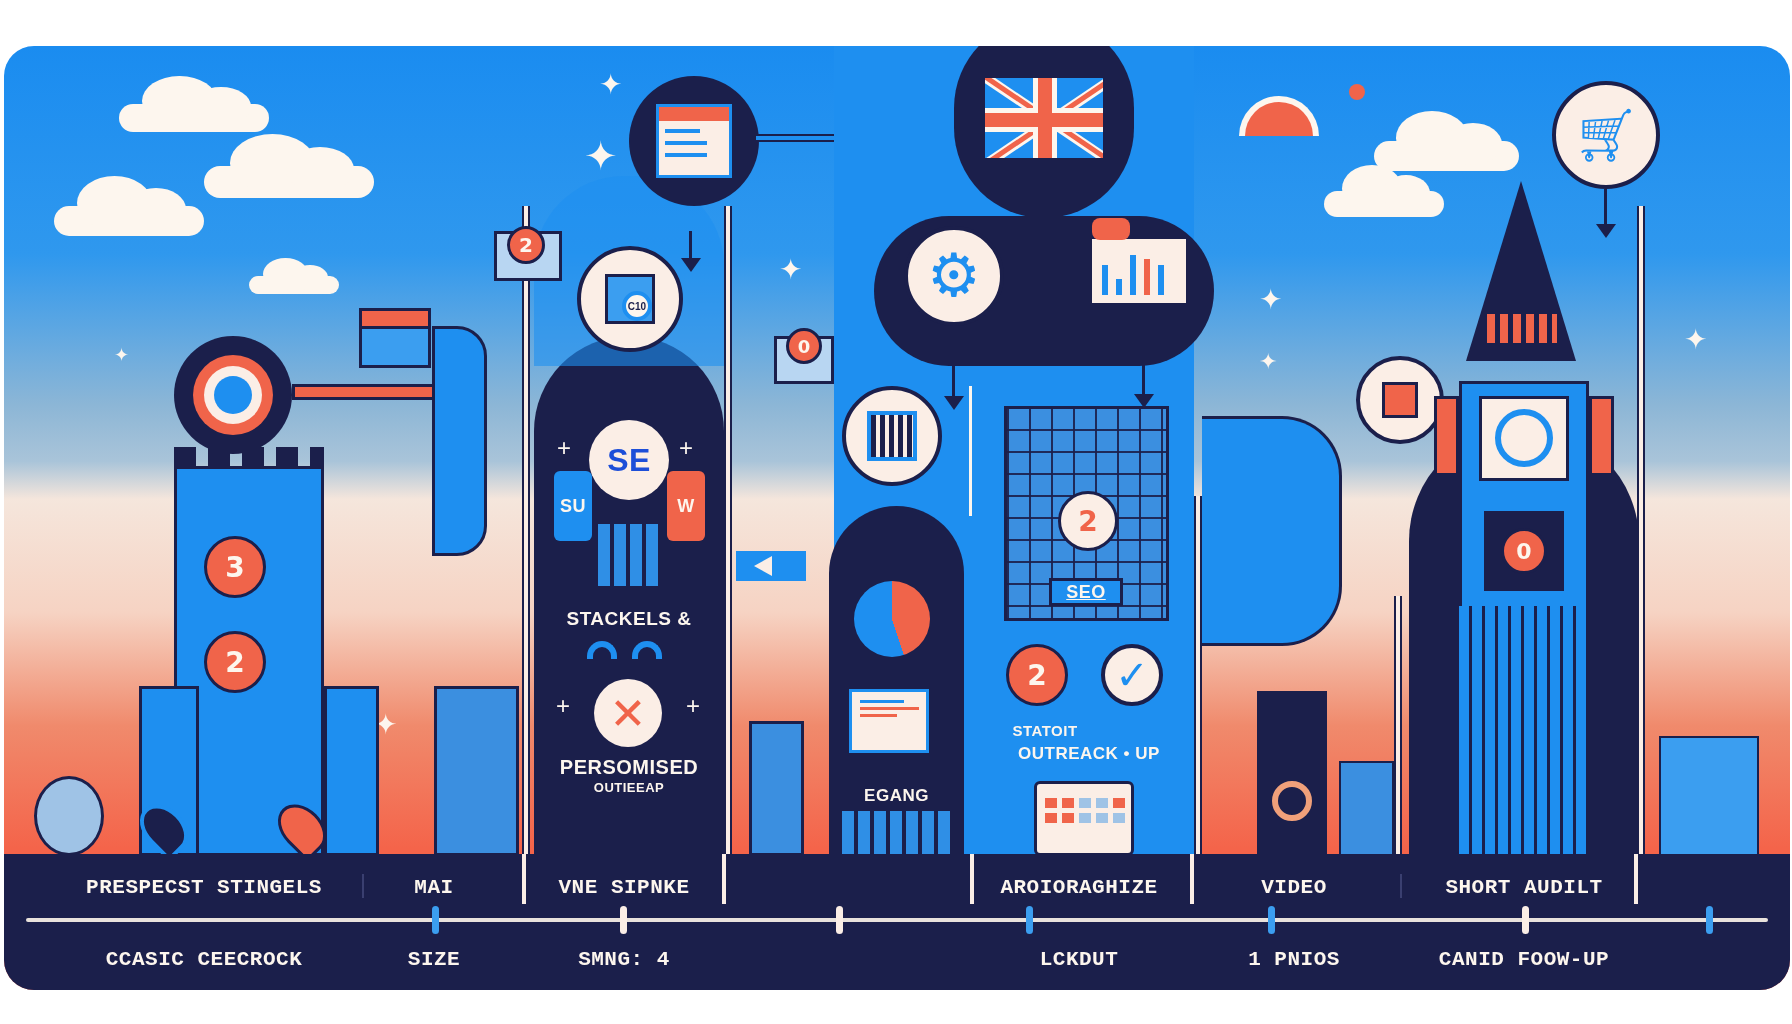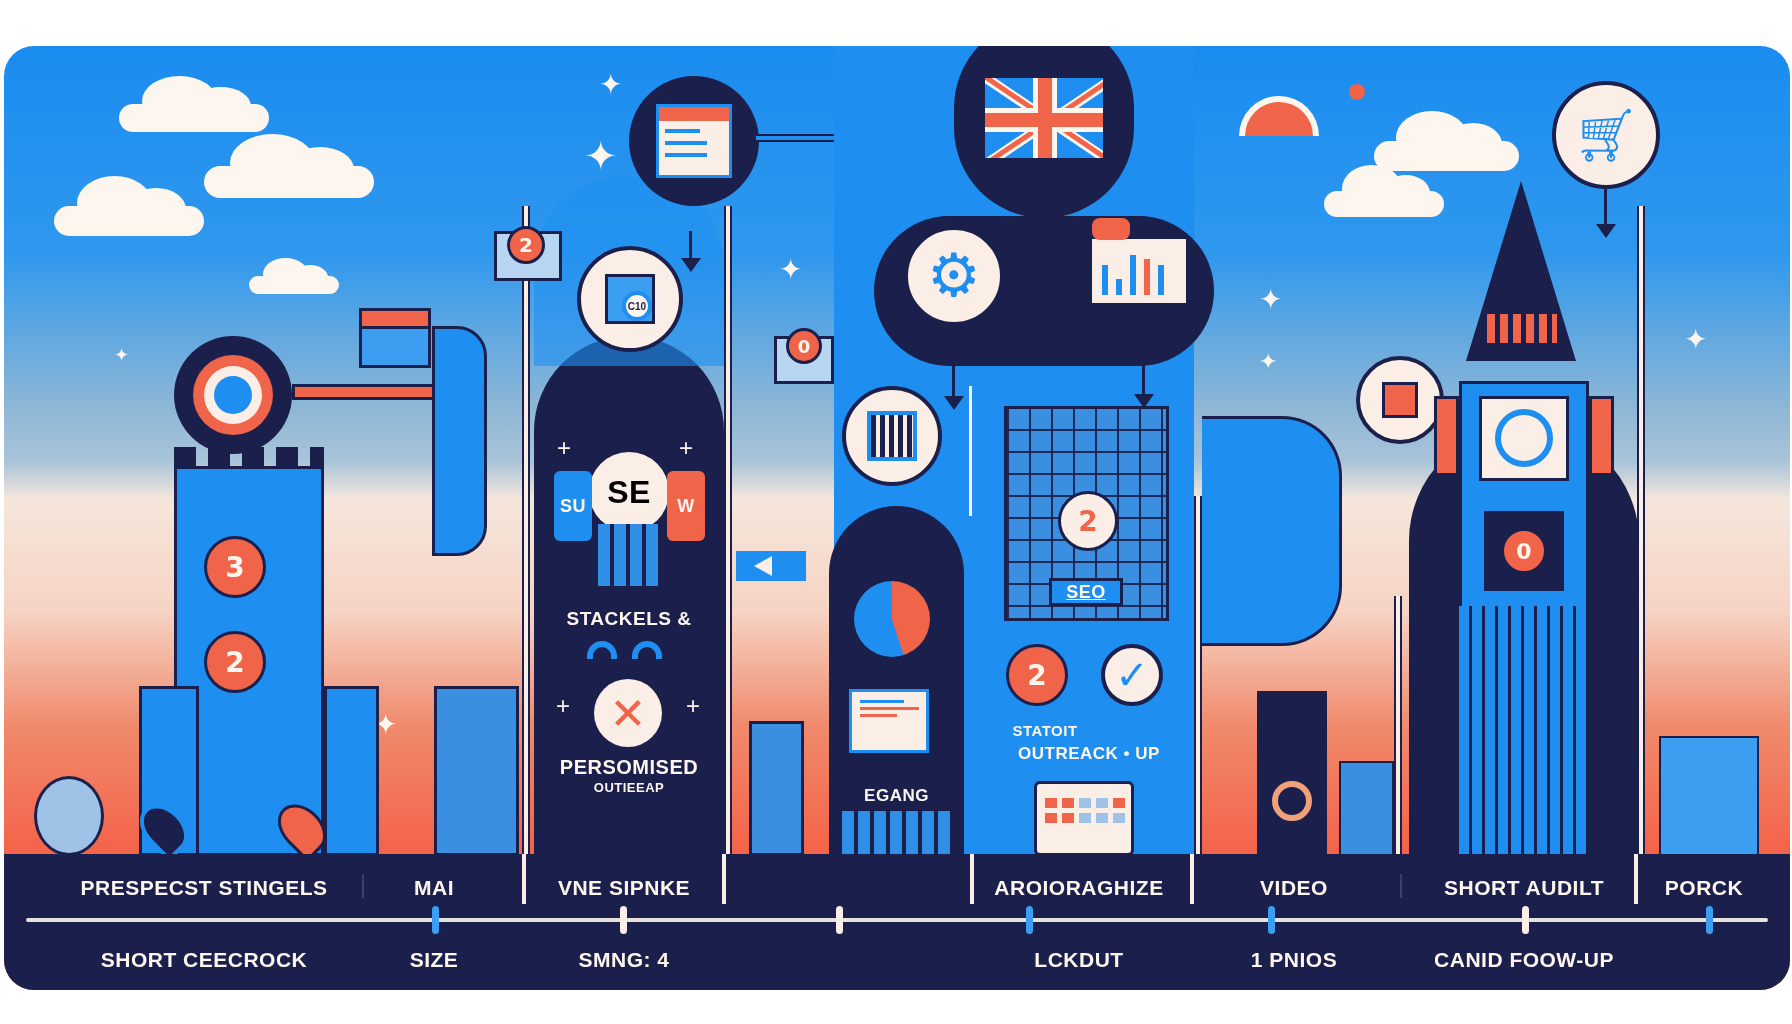--- a/index.html
+++ b/index.html
@@ -39,21 +39,21 @@
       linear-gradient(0deg, rgba(27,31,75,0.9) 2px, transparent 2px) 0 0 / 22px 22px,
       #3b8fe0;
   }
   .bars {
     position: absolute;
     background: repeating-linear-gradient(90deg, #2f8fe6 0 12px, #1b1f4b 12px 16px);
   }
   .bottom-bar {
     position: absolute; left: 0; bottom: 0; width: 100%; height: 136px; background: #1b1f4b;
   }
-  .step-col { position: absolute; top: 0; height: 136px; display: flex; flex-direction: column; align-items: center; }
+  .step-col { position: absolute; top: 0; height: 136px; display: flex; flex-direction: column; align-items: center; font-family: Liberation Mono, monospace; }
   .step-top { position: absolute; top: 22px; width: 100%; text-align: center; color: #fdf6ee; font-weight: 700; font-size: 21px; letter-spacing: 0.5px; white-space: nowrap; }
   .step-bot { position: absolute; top: 94px; width: 100%; text-align: center; color: #fdf6ee; font-weight: 700; font-size: 21px; letter-spacing: 0.5px; white-space: nowrap; }
   .timeline { position: absolute; left: 22px; right: 22px; top: 64px; height: 4px; background: #e9e2dc; border-radius: 2px; }
   .tick { position: absolute; top: 52px; width: 7px; height: 28px; border-radius: 4px; }
   .sep { position: absolute; top: 0; width: 4px; height: 50px; background: #fbeee6; }
   .sep-faint { position: absolute; top: 100px; width: 2px; height: 24px; background: #3a3f70; }
   .arrow-down { position: absolute; width: 0; height: 0; border-left: 10px solid transparent; border-right: 10px solid transparent; border-top: 14px solid #1b1f4b; }
   .vline { position: absolute; width: 3px; background: #1b1f4b; }
 </style>
 </head>
@@ -129,21 +129,21 @@
       <div style="height:14px;background:#f0644a;"></div>
       <div style="margin:8px 6px;height:4px;background:#1e8ff0;width:50%;"></div>
       <div style="margin:8px 6px;height:4px;background:#1e8ff0;width:60%;"></div>
       <div style="margin:8px 6px;height:4px;background:#1e8ff0;width:60%;"></div>
     </div>
   </div>
   <div class="abs" style="left:750px;top:88px;width:240px;height:8px;background:#1e8ff0;border:2px solid #1b1f4b;"></div>
   <div class="abs" style="left:685px;top:185px;width:3px;height:30px;background:#1b1f4b;"></div>
   <div class="arrow-down" style="left:677px;top:212px;"></div>
 
-  <div class="label-white" style="position:absolute;left:585px;top:406px;width:80px;height:80px;border-radius:50%;background:#fbeee6;color:#000000;font-size:32px;display:flex;align-items:center;justify-content:center;">SE</div>
+  <div class="label-white" style="position:absolute;left:585px;top:374px;width:80px;height:80px;border-radius:50%;background:#fbeee6;color:#1d4ed8;font-size:32px;display:flex;align-items:center;justify-content:center;">SE</div>
   <div class="sparkle" style="left:553px;top:390px;font-size:24px;">+</div>
   <div class="sparkle" style="left:675px;top:390px;font-size:24px;">+</div>
   <div class="label-white" style="position:absolute;left:550px;top:425px;width:38px;height:70px;background:#1e8ff0;border-radius:6px;font-size:18px;display:flex;align-items:center;justify-content:center;">SU</div>
   <div class="label-white" style="position:absolute;left:663px;top:425px;width:38px;height:70px;background:#f0644a;border-radius:6px;font-size:18px;display:flex;align-items:center;justify-content:center;">W</div>
   <div class="bars" style="left:594px;top:478px;width:60px;height:62px;"></div>
   <div class="label-white" style="position:absolute;left:530px;top:562px;width:190px;font-size:19px;">STACKELS &amp;</div>
   <div class="abs" style="left:583px;top:595px;width:30px;height:18px;border-radius:30px 30px 0 0;border:6px solid #1e8ff0;border-bottom:none;"></div>
   <div class="abs" style="left:628px;top:595px;width:30px;height:18px;border-radius:30px 30px 0 0;border:6px solid #1e8ff0;border-bottom:none;"></div>
   <div class="abs" style="left:590px;top:633px;width:68px;height:68px;border-radius:50%;background:#fbeee6;color:#f0644a;font-size:44px;display:flex;align-items:center;justify-content:center;">✕</div>
   <div class="sparkle" style="left:552px;top:648px;font-size:24px;">+</div>
@@ -269,21 +269,21 @@
   <div class="vline" style="left:1600px;top:143px;height:40px;"></div>
   <div class="arrow-down" style="left:1592px;top:178px;"></div>
   <div class="divider" style="left:1633px;top:160px;height:650px;"></div>
   <div class="abs" style="left:1655px;top:690px;width:100px;height:120px;background:#3b9ef0;border:2px solid #1b1f4b;"></div>
 
   <div class="bottom-bar">
     <div class="timeline"></div>
 
     <div class="step-col" style="left:40px;width:320px;">
       <div class="step-top">PRESPECST STINGELS</div>
-      <div class="step-bot">SHORT CEECROCK</div>
+      <div class="step-bot">CCASIC CEECROCK</div>
     </div>
     <div class="sep-faint" style="left:358px;top:20px;"></div>
     <div class="step-col" style="left:360px;width:140px;">
       <div class="step-top">MAI</div>
       <div class="step-bot">SIZE</div>
     </div>
     <div class="tick" style="left:428px;background:#3b9ef0;"></div>
     <div class="sep" style="left:518px;"></div>
     <div class="step-col" style="left:520px;width:200px;">
       <div class="step-top">VNE SIPNKE</div>
@@ -304,19 +304,15 @@
       <div class="step-bot">1 PNIOS</div>
     </div>
     <div class="tick" style="left:1264px;background:#3b9ef0;"></div>
     <div class="sep-faint" style="left:1396px;top:20px;"></div>
     <div class="step-col" style="left:1400px;width:240px;">
       <div class="step-top">SHORT  AUDILT</div>
       <div class="step-bot">CANID FOOW-UP</div>
     </div>
     <div class="tick" style="left:1518px;background:#fbeee6;"></div>
     <div class="sep" style="left:1630px;"></div>
-    <div class="step-col" style="left:1640px;width:120px;">
-      <div class="step-top">PORCK</div>
-      <div class="step-bot"></div>
-    </div>
     <div class="tick" style="left:1702px;background:#3b9ef0;"></div>
   </div>
 </div>
 
 </body></html>

